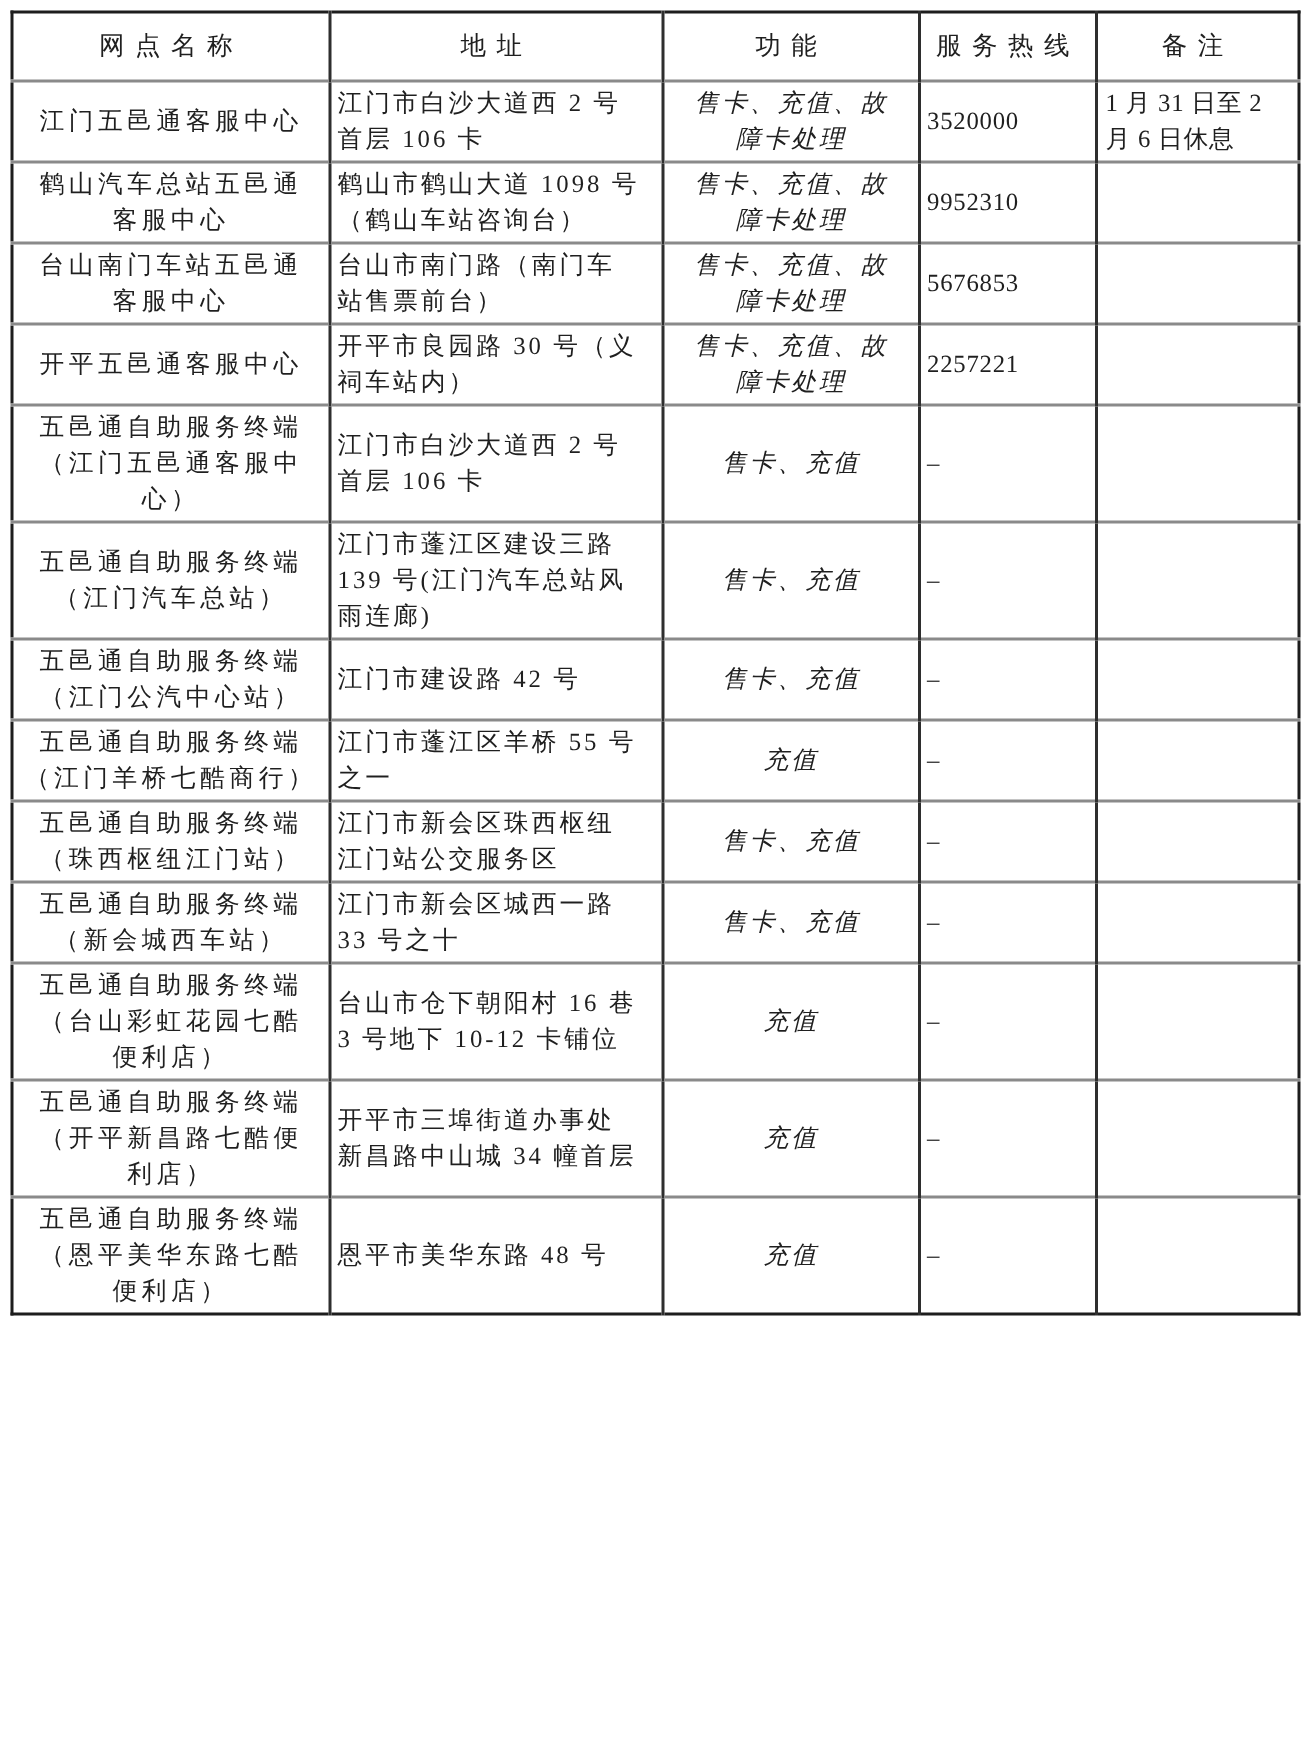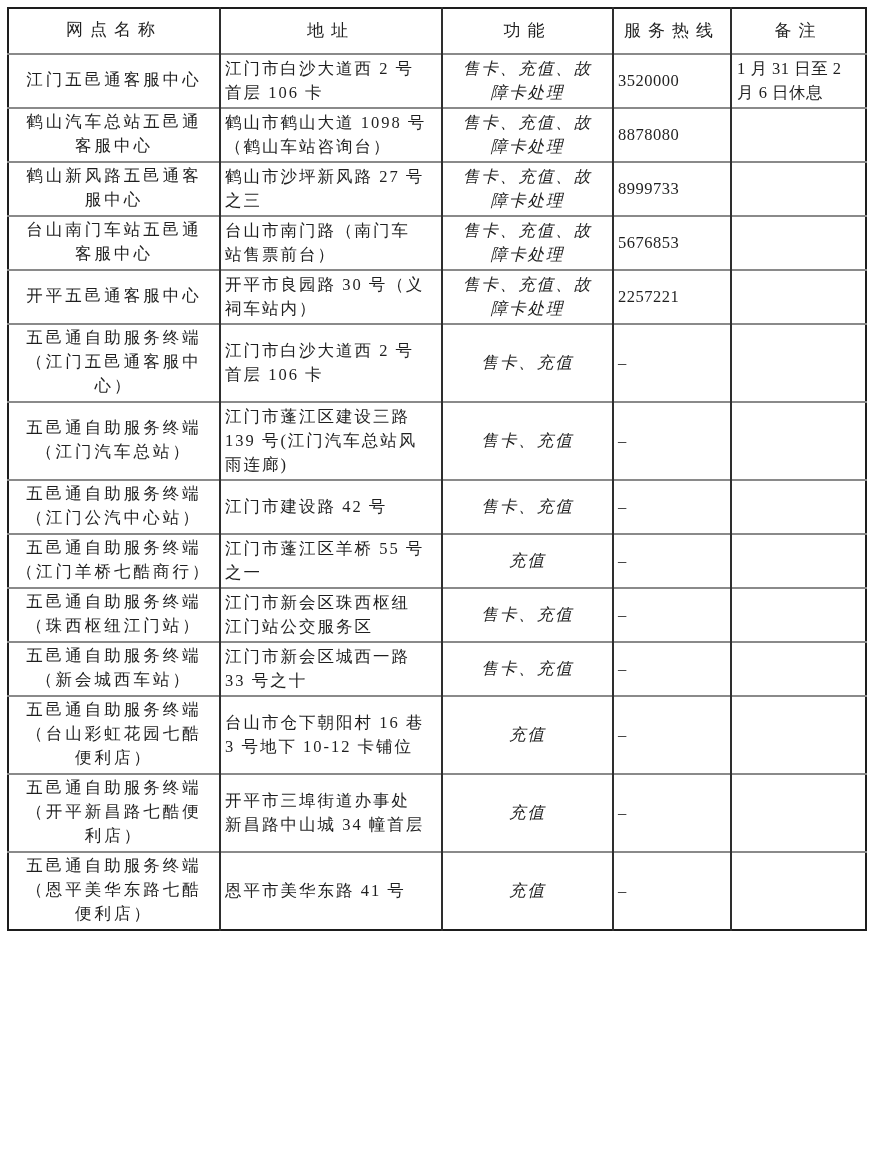--- a/index.html
+++ b/index.html
@@ -29,21 +29,21 @@
     border-top: 2px solid #8a8a8a;
     vertical-align: middle;
     font-weight: normal;
     font-size: 16.5px;
     line-height: 24px;
     white-space: pre-line;
     overflow: hidden;
     box-sizing: border-box;
     padding: 2px 4px;
   }
-  .net-table th:first-child, .net-table td:first-child { border-left: none; font-family: Liberation Mono, monospace; }
+  .net-table th:first-child, .net-table td:first-child { border-left: none; }
   .net-table thead th { border-top: none; }
   .net-table thead th {
     height: 46px;
     letter-spacing: 7px;
     text-align: center;
     font-size: 17px;
   }
   
   col.c-name    { width: 212px; }
   col.c-address { width: 222px; }
@@ -107,31 +107,21 @@
           <td class="col-remark">1 月 31 日至 2
 月 6 日休息</td>
         </tr>
         <tr>
           <td class="col-name">鹤山汽车总站五邑通
 客服中心</td>
           <td class="col-address">鹤山市鹤山大道 1098 号
 （鹤山车站咨询台）</td>
           <td class="col-functions">售卡、充值、故
 障卡处理</td>
-          <td class="col-hotline">8878080</td>
-          <td class="col-remark"></td>
-        </tr>
-        <tr>
-          <td class="col-name">鹤山新风路五邑通客
-服中心</td>
-          <td class="col-address">鹤山市沙坪新风路 27 号
-之三</td>
-          <td class="col-functions">售卡、充值、故
-障卡处理</td>
-          <td class="col-hotline">8999733</td>
+          <td class="col-hotline">9952310</td>
           <td class="col-remark"></td>
         </tr>
         <tr>
           <td class="col-name">台山南门车站五邑通
 客服中心</td>
           <td class="col-address">台山市南门路（南门车
 站售票前台）</td>
           <td class="col-functions">售卡、充值、故
 障卡处理</td>
           <td class="col-hotline">5676853</td>
@@ -218,20 +208,20 @@
           <td class="col-address">开平市三埠街道办事处
 新昌路中山城 34 幢首层</td>
           <td class="col-functions">充值</td>
           <td class="col-hotline">–</td>
           <td class="col-remark"></td>
         </tr>
         <tr>
           <td class="col-name">五邑通自助服务终端
 （恩平美华东路七酷
 便利店）</td>
-          <td class="col-address">恩平市美华东路 41 号</td>
+          <td class="col-address">恩平市美华东路 48 号</td>
           <td class="col-functions">充值</td>
           <td class="col-hotline">–</td>
           <td class="col-remark"></td>
         </tr>
       </tbody>
   </table>
 </div>
 
 </body></html>

